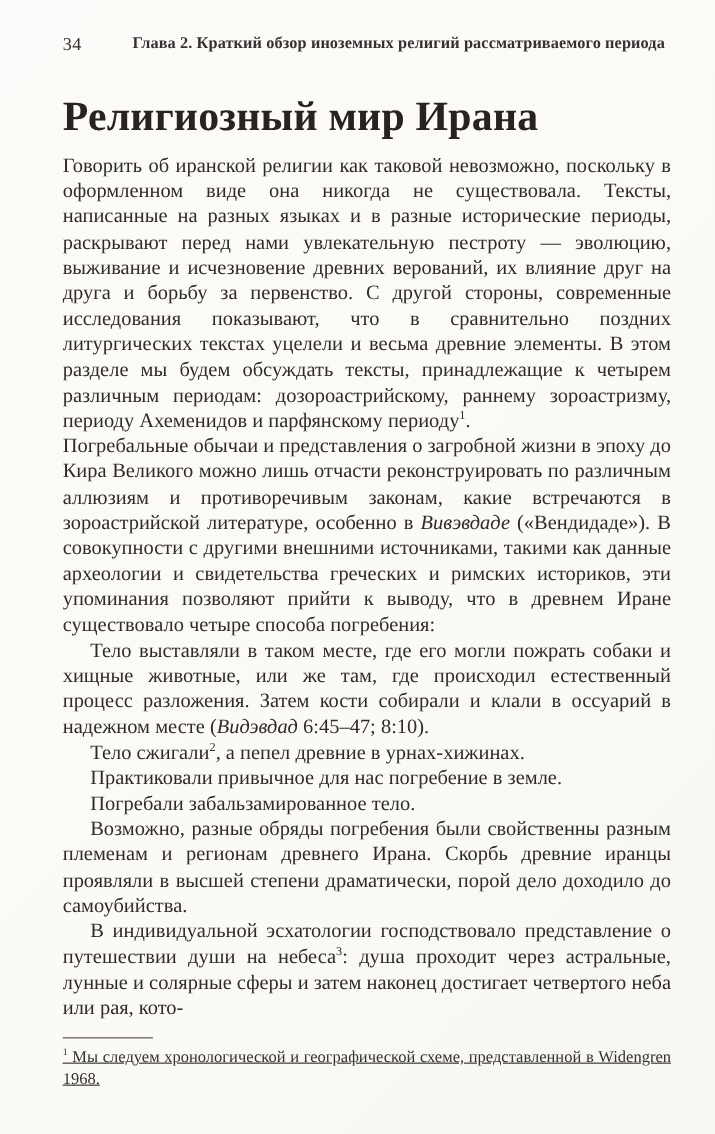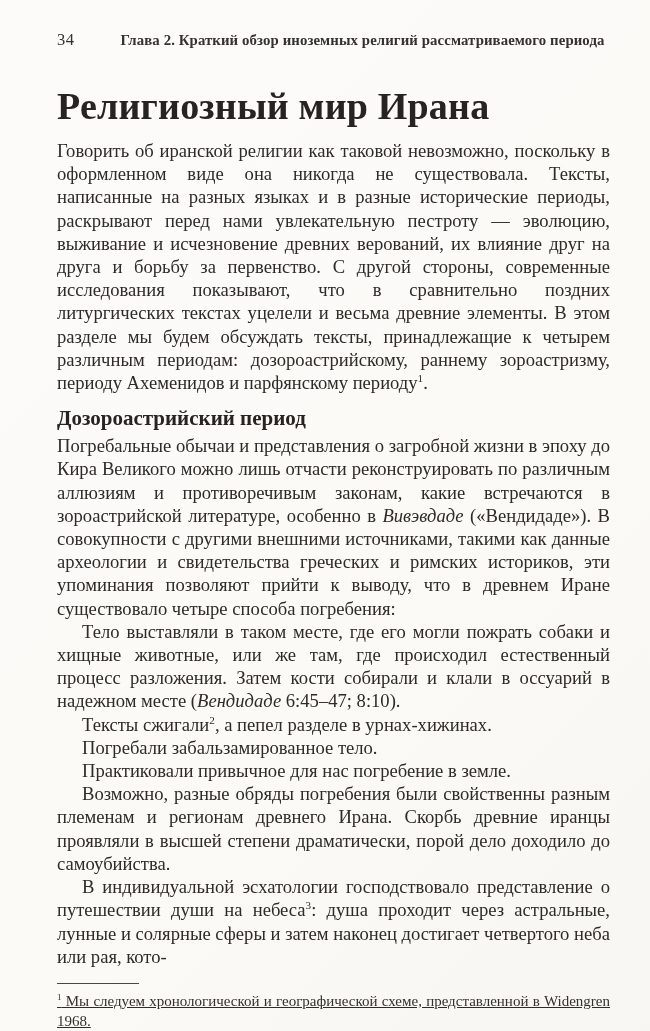--- a/index.html
+++ b/index.html
@@ -88,26 +88,25 @@
 
   <header class="running-header">
     <span class="pagenum">34</span>
     <span class="runhead">Глава 2. Краткий обзор иноземных религий рассматриваемого периода</span>
   </header>
 
   <h1 class="title">Религиозный мир Ирана</h1>
 
   <main class="body-text" id="body-content">
       <p class=""><span>Говорить об иранской религии как таковой невозможно, поскольку в оформленном виде она никогда не существовала. Тексты, написанные на разных языках и в разные исторические периоды, раскрывают перед нами увлекательную пестроту — эволюцию, выживание и исчезновение древних верований, их влияние друг на друга и борьбу за первенство. С другой стороны, современные исследования показывают, что в сравнительно поздних литургических текстах уцелели и весьма древние элементы. В этом разделе мы будем обсуждать тексты, принадлежащие к четырем различным периодам: дозороастрийскому, раннему зороастризму, периоду Ахеменидов и парфянскому периоду</span><sup>1</sup><span>.</span></p>
-      <h2>Дозороастрийский период</h2>
       <p class=""><span>Погребальные обычаи и представления о загробной жизни в эпоху до Кира Великого можно лишь отчасти реконструировать по различным аллюзиям и противоречивым законам, какие встречаются в зороастрийской литературе, особенно в </span><em>Вивэвдаде</em><span> («Вендидаде»). В совокупности с другими внешними источниками, такими как данные археологии и свидетельства греческих и римских историков, эти упоминания позволяют прийти к выводу, что в древнем Иране существовало четыре способа погребения:</span></p>
-      <p class="indent"><span>Тело выставляли в таком месте, где его могли пожрать собаки и хищные животные, или же там, где происходил естественный процесс разложения. Затем кости собирали и клали в оссуарий в надежном месте (</span><em>Вендидаде</em><span> 6:45–47; 8:10).</span></p>
-      <p class="indent"><span>Тексты сжигали</span><sup>2</sup><span>, а пепел разделе в урнах-хижинах.</span></p>
+      <p class="indent"><span>Тело выставляли в таком месте, где его могли пожрать собаки и хищные животные, или же там, где происходил естественный процесс разложения. Затем кости собирали и клали в оссуарий в надежном месте (</span><em>Видэвдад</em><span> 6:45–47; 8:10).</span></p>
+      <p class="indent"><span>Тело сжигали</span><sup>2</sup><span>, а пепел древние в урнах-хижинах.</span></p>
+      <p class="indent"><span>Практиковали привычное для нас погребение в земле.</span></p>
       <p class="indent"><span>Погребали забальзамированное тело.</span></p>
-      <p class="indent"><span>Практиковали привычное для нас погребение в земле.</span></p>
       <p class="indent"><span>Возможно, разные обряды погребения были свойственны разным племенам и регионам древнего Ирана. Скорбь древние иранцы проявляли в высшей степени драматически, порой дело доходило до самоубийства.</span></p>
       <p class="indent"><span>В индивидуальной эсхатологии господствовало представление о путешествии души на небеса</span><sup>3</sup><span>: душа проходит через астральные, лунные и солярные сферы и затем наконец достигает четвертого неба или рая, кото-</span></p>
     </main>
 
   <footer class="footnotes">
     <div class="fnrule"></div>
     <div id="fn-content">
         <p><sup>1</sup><span> Мы следуем хронологической и географической схеме, представленной в Widengren 1968.</span></p>
       </div>
   </footer>

